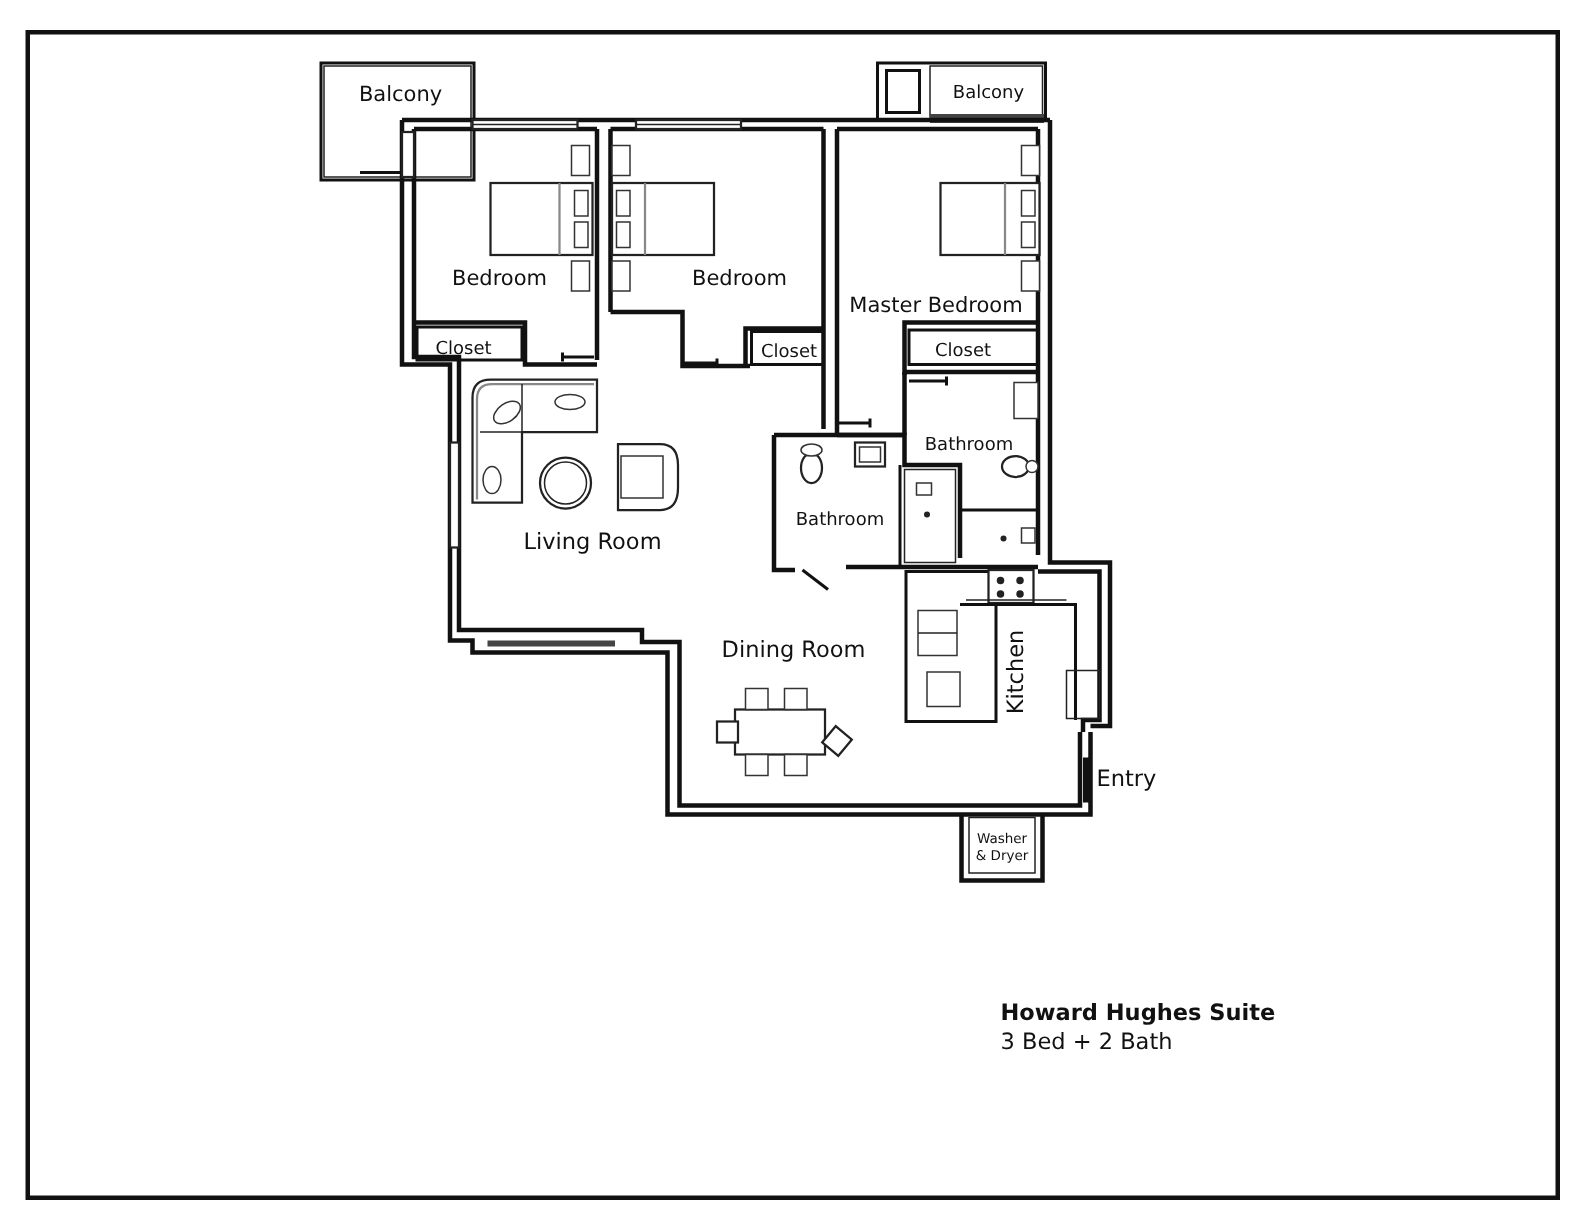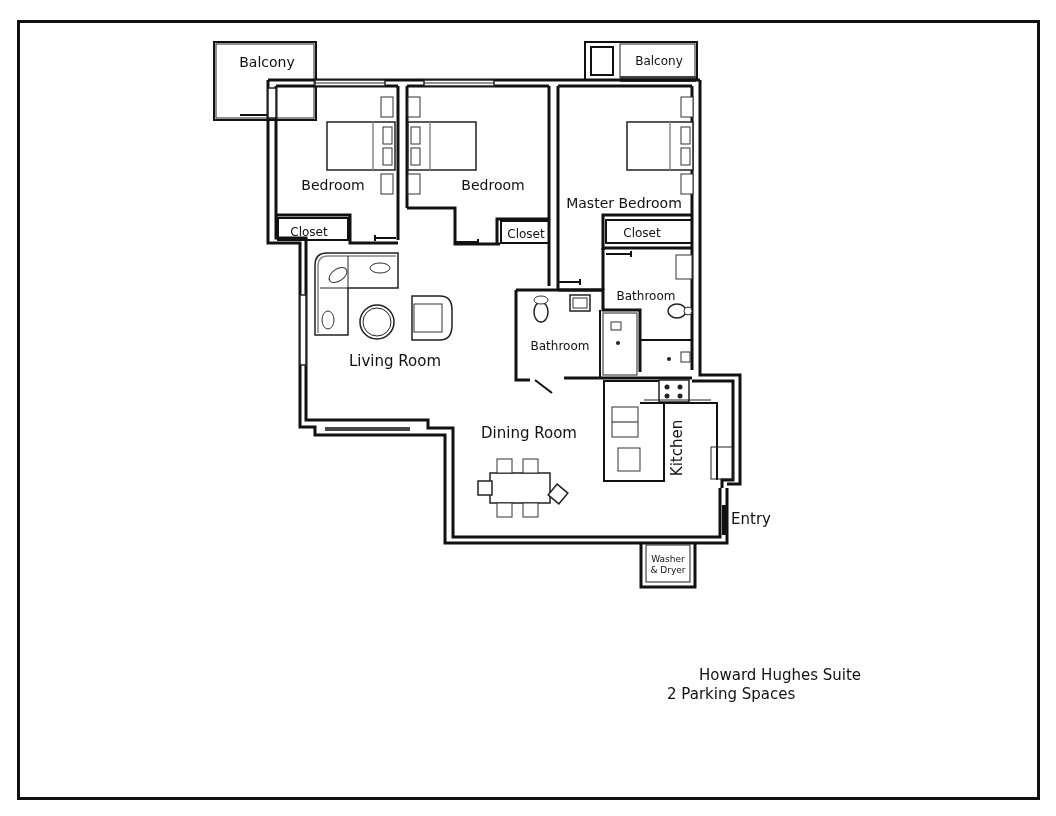--- a/index.html
+++ b/index.html
@@ -12,21 +12,21 @@
   .wall2 { fill:none; stroke:#111; stroke-width:2; }
   .thin { fill:none; stroke:#222; stroke-width:1; }
   .gray { fill:none; stroke:#888; stroke-width:1.5; }
   .win { fill:#fff; stroke:#222; stroke-width:1.5; }
   .winfill { fill:#444; stroke:none; }
   .furn { fill:#fff; stroke:#222; stroke-width:1.5; }
   .furn2 { fill:#fff; stroke:#333; stroke-width:1; }
   .dot { fill:#222; }
   .room-label { font-family:"DejaVu Sans", sans-serif; fill:#111; }
   #info { position:absolute; left:667px; top:666px; color:#111; font-size:15px; line-height:19px; }
-  #info .title { font-weight:normal;margin-left:32px; }
+  #info .title { font-weight:bold; }
 </style>
 </head>
 <body>
 
 <div id="page-frame"></div>
 
 <svg id="plan" viewBox="0 0 1056 816" xmlns="http://www.w3.org/2000/svg">
 
   <g>
     <rect x="214" y="42" width="102" height="78" class="wall2"></rect>
@@ -215,14 +215,14 @@
       <text x="529" y="438" text-anchor="middle" font-size="15" class="room-label">Dining Room</text>
       <text x="751" y="524" text-anchor="middle" font-size="15" class="room-label">Entry</text>
       <text x="668" y="562" text-anchor="middle" font-size="9" class="room-label">Washer</text>
       <text x="668" y="573" text-anchor="middle" font-size="9" class="room-label">&amp; Dryer</text>
     </g>
   <text id="kitchen-label" class="room-label" text-anchor="middle" transform="rotate(-90 677 448)" x="677" y="453" font-size="15">Kitchen</text>
 </svg>
 
 <div id="info">
   <div class="title">Howard Hughes Suite</div>
-  <div>2 Parking Spaces</div>
+  <div>3 Bed + 2 Bath</div>
 </div>
 
 </body></html>

